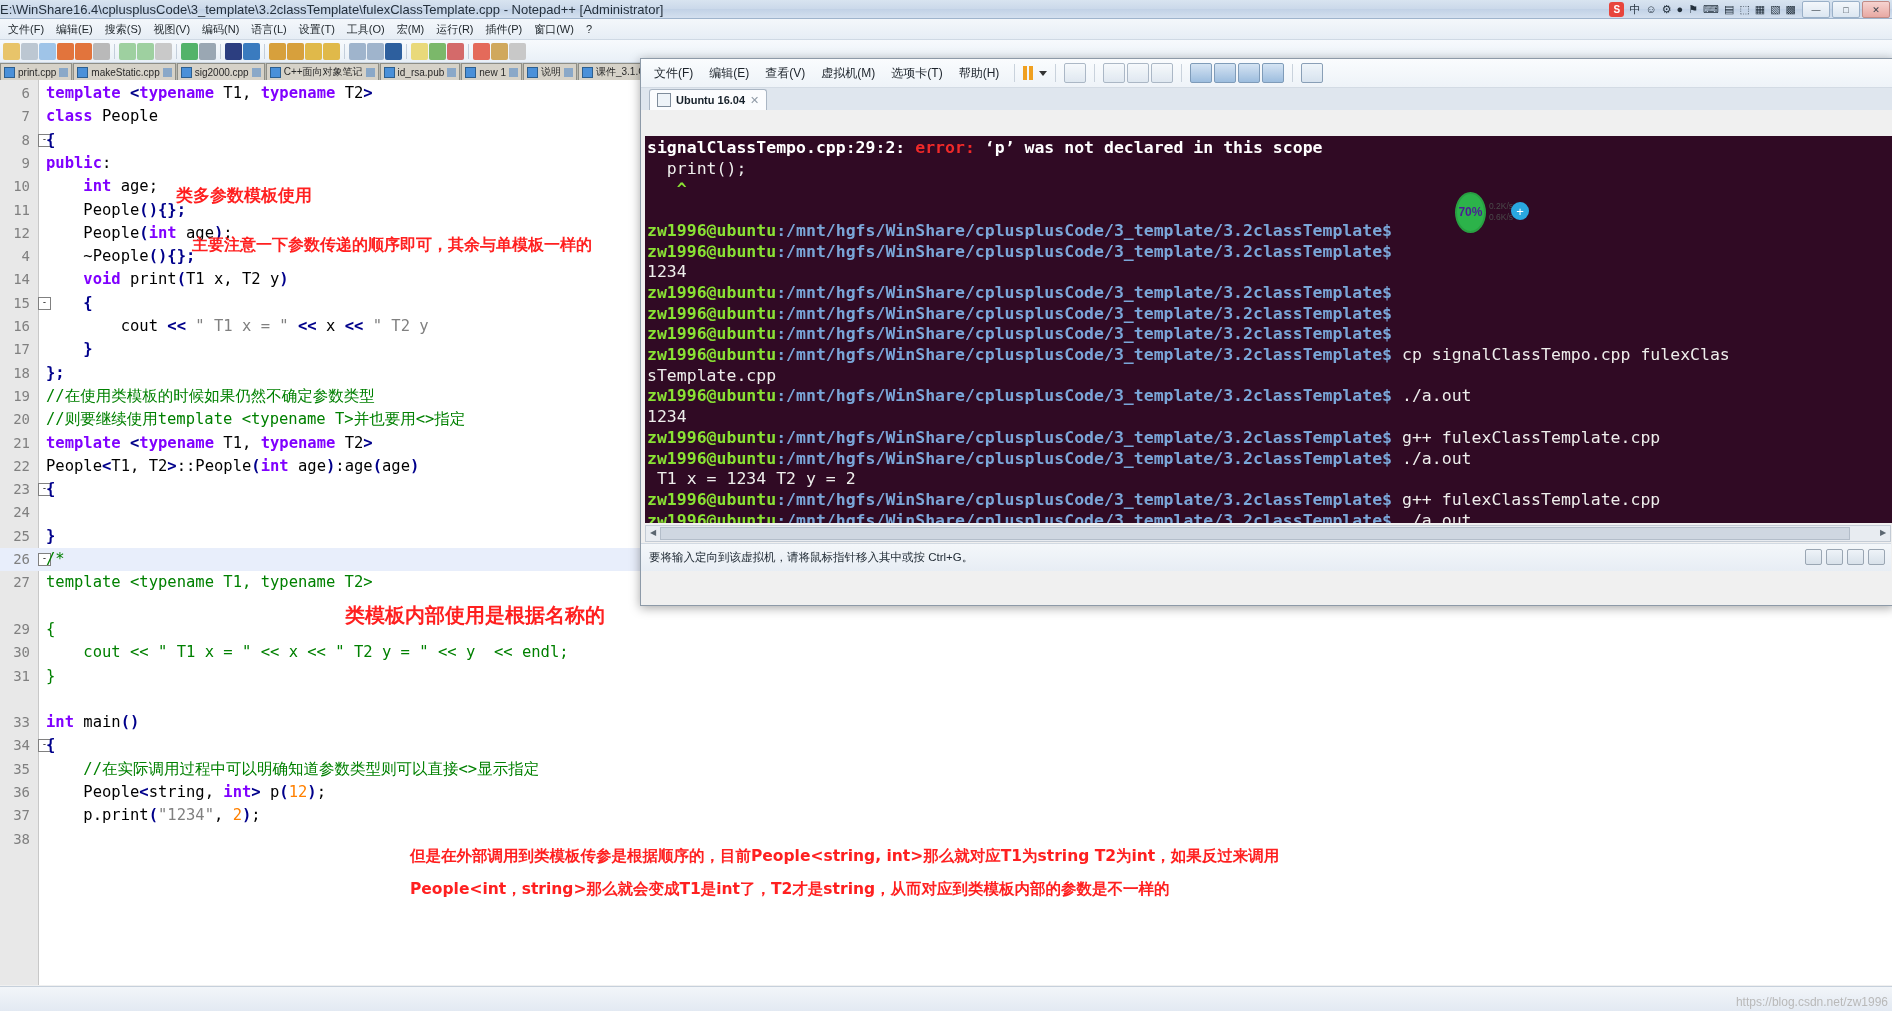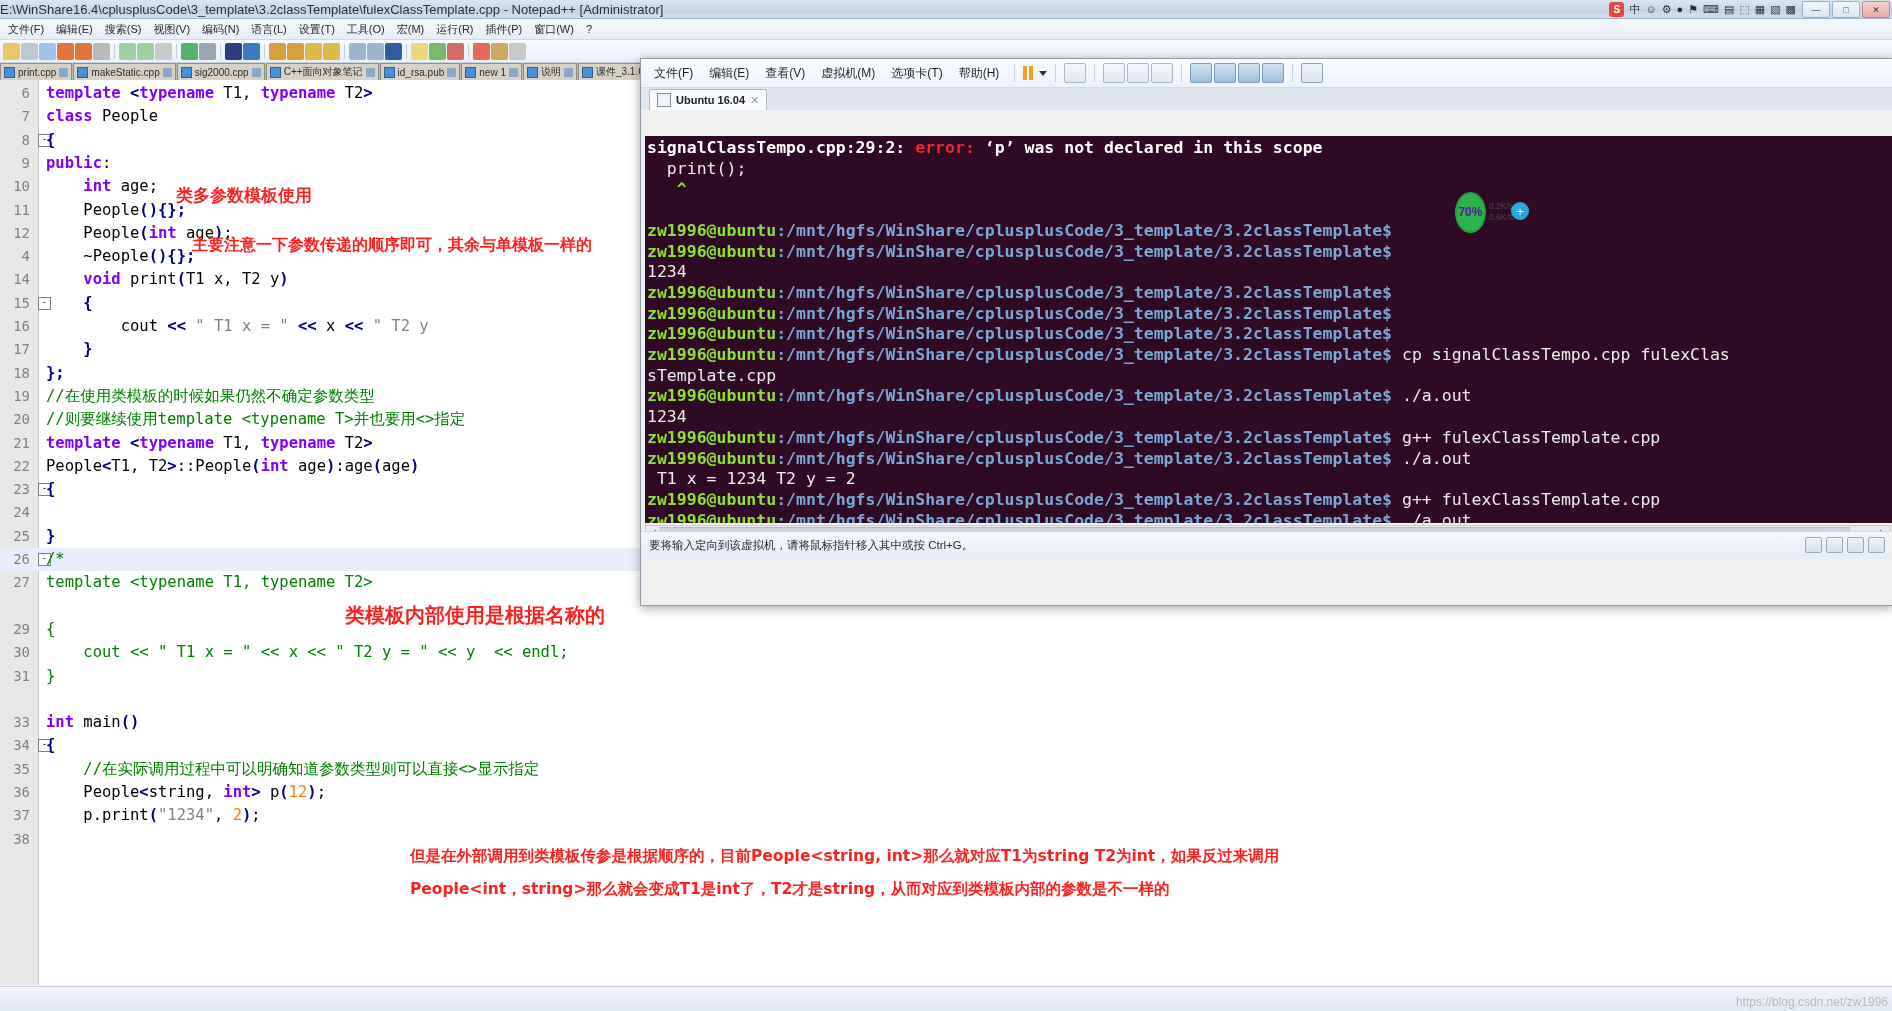--- a/index.html
+++ b/index.html
@@ -108,21 +108,21 @@
     white-space:pre;color:#d4cfcc;font-weight:bold;}
   .t-user{color:#8ae234;}
   .t-path{color:#7aa6d8;}
   .t-white{color:#eeeeec;font-weight:normal;}
   .t-red{color:#ef2929;}
   .t-bold-w{color:#ffffff;}
   .t-green-c{color:#8ae234;}
   .vm-hscroll{position:absolute;left:4px;top:466px;width:1244px;height:15px;background:#e8ecf1;border:1px solid #c3cbd5;}
   .vm-hscroll .thumb{position:absolute;left:14px;top:1px;width:1188px;height:11px;background:#cfd7e1;border:1px solid #b3bdc9;}
   .vm-hscroll .arr{position:absolute;top:1px;width:12px;height:11px;font-size:8px;color:#5b6670;text-align:center;line-height:11px;}
-  .vm-status{position:absolute;left:0;top:472px;width:1250px;height:27px;
+  .vm-status{position:absolute;left:0;top:484px;width:1250px;height:27px;
      background:linear-gradient(180deg,#f4f7fa,#e7edf4);border-top:1px solid #d2dae3;display:flex;align-items:center;}
   .vm-status-text{font-size:11.5px;color:#222c36;padding-left:8px;}
   .vm-status-icons{position:absolute;right:6px;top:5px;display:flex;gap:4px;}
   .vm-st-ico{width:15px;height:14px;border:1px solid #9aa6b3;background:linear-gradient(180deg,#eef3f8,#d8e1ea);border-radius:2px;}
 
   
   #imebar{position:absolute;right:0;top:0;height:18px;display:flex;align-items:center;gap:5px;padding-right:96px;}
   .ime-logo{width:15px;height:15px;border-radius:3px;background:#e8453c;color:#fff;font-size:10px;
      display:flex;align-items:center;justify-content:center;font-weight:bold;}
   .ime-item{font-size:11px;color:#23303c;}

